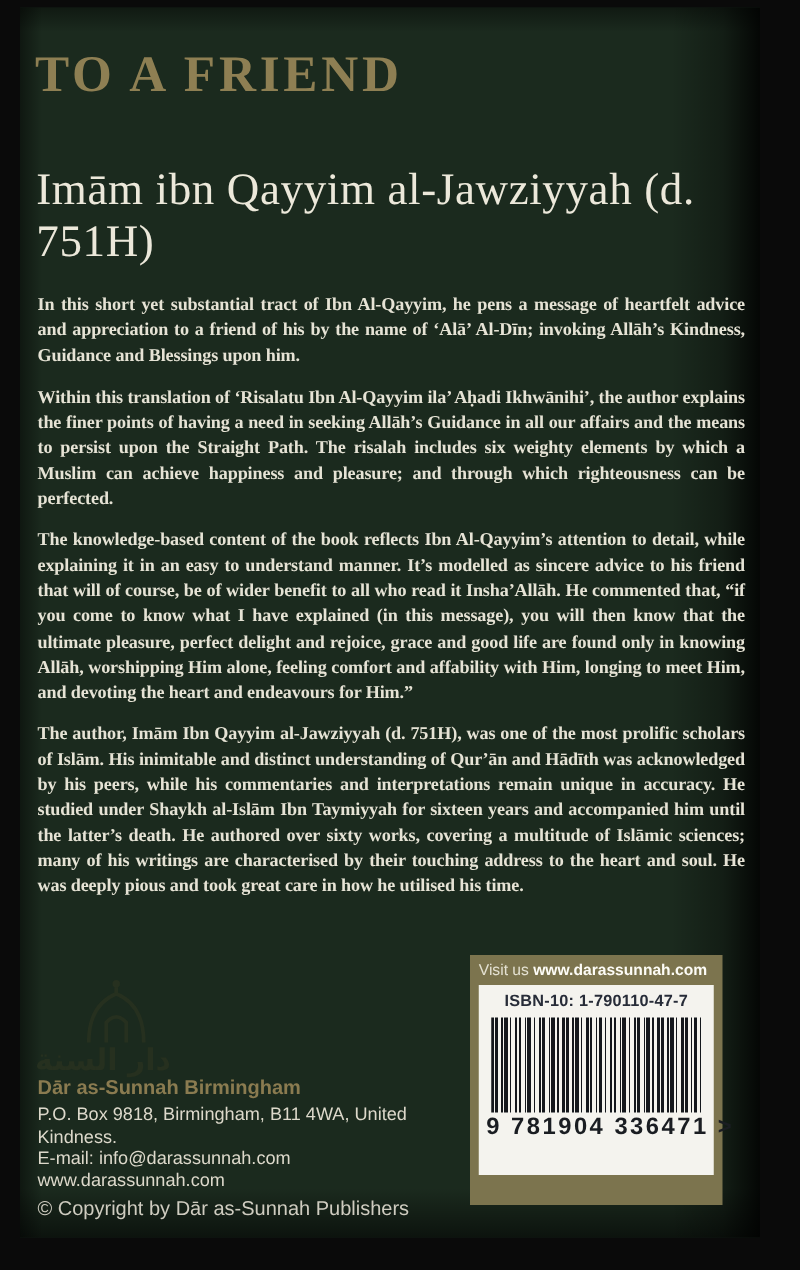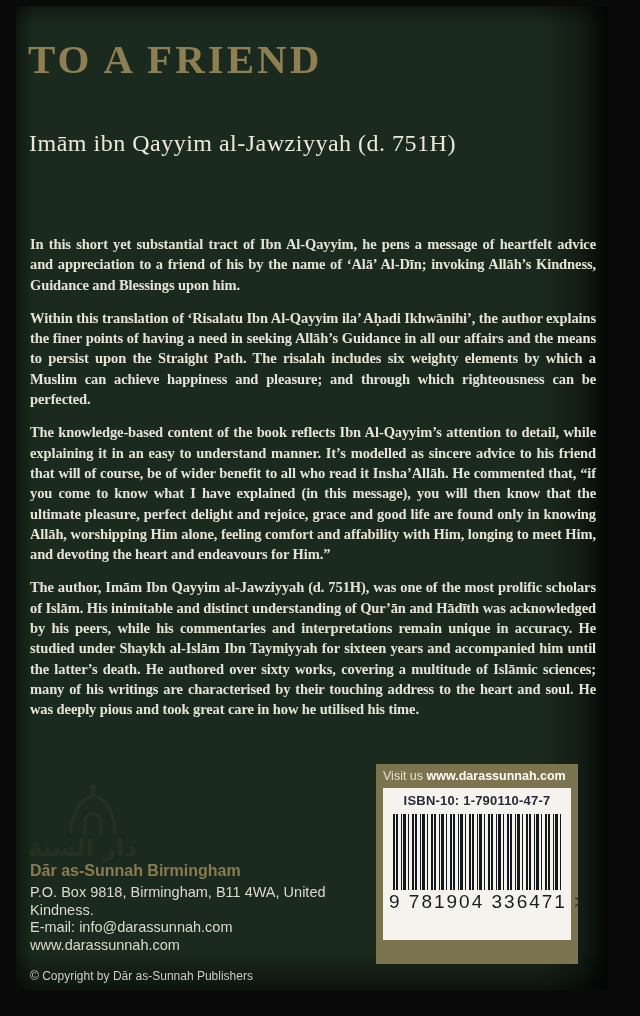--- a/index.html
+++ b/index.html
@@ -15,39 +15,39 @@
       linear-gradient(180deg, rgba(0,0,0,.4) 0, rgba(0,0,0,0) 2%, rgba(0,0,0,0) 96%, rgba(0,0,0,.55) 100%),
       #1b2a1e;
   }
   .title{
     position:absolute;left:12px;top:30px;width:570px;
     font-size:41px;line-height:46px;font-weight:700;letter-spacing:3px;
     color:#8e7f53;
   }
   .author{
     position:absolute;left:13px;top:124px;width:570px;
-    font-size:24px;color:#ece8da;font-weight:400;letter-spacing:.5px;
+    font-size:36px;color:#ece8da;font-weight:400;letter-spacing:.5px;
   }
   .paras{
     position:absolute;left:14px;top:192px;width:566px;
     color:#e6e3d5;font-size:14.5px;line-height:20.3px;font-weight:700;
     letter-spacing:-.1px;text-align:justify;margin-top:36px;
   }
   .paras p{margin:0 0 13px 0;}
   
   .logo{position:absolute;left:10px;top:776px;width:112px;height:82px;color:#26301f;}
   .logo svg{position:absolute;right:14px;top:0;}
   .logo-text{
     position:absolute;left:2px;bottom:2px;font-family:"DejaVu Sans", sans-serif;
     font-size:24px;font-weight:700;letter-spacing:1px;
   }
   .pub-block{position:absolute;left:14px;top:856px;width:360px;font-family:"Liberation Sans", sans-serif;}
   .pub-name{font-size:16px;font-weight:700;color:#8a7b50;margin-bottom:4px;}
   .pub-line{font-size:14.5px;line-height:17.5px;color:#ddd9cb;}
-  .pub-copy{margin-top:15px;font-size:12px;color:#cfccc0;}
+  .pub-copy{margin-top:5px;font-size:16px;color:#cfccc0;}
   
   .sticker{
     position:absolute;left:360px;top:758px;width:202px;height:200px;
     background:#7c744e;box-sizing:border-box;padding:0 7px;
     font-family:"Liberation Sans", sans-serif;
   }
   .visit-row{
     height:24px;line-height:24px;text-align:left;white-space:nowrap;
     font-size:12.5px;color:#e4e1d2;
   }
@@ -60,21 +60,21 @@
     height:76px;margin:4px 4px 0 4px;
     background:repeating-linear-gradient(90deg,
       #14171c 0 2px, #f4f3ee 2px 3px,
       #14171c 3px 5px, #f4f3ee 5px 8px,
       #14171c 8px 9px, #f4f3ee 9px 10px,
       #14171c 10px 13px, #f4f3ee 13px 15px,
       #14171c 15px 16px, #f4f3ee 16px 19px);
   }
   .digits{
     font-size:19px;color:#1a1d22;text-align:center;letter-spacing:2px;
-    line-height:24px;white-space:nowrap;
+    line-height:24px;white-space:nowrap;font-weight:bold;
   }
 </style>
 </head>
 <body>
 
 <div class="cover">
 
   <div class="title">
     <div>TO A FRIEND</div>
   </div>

